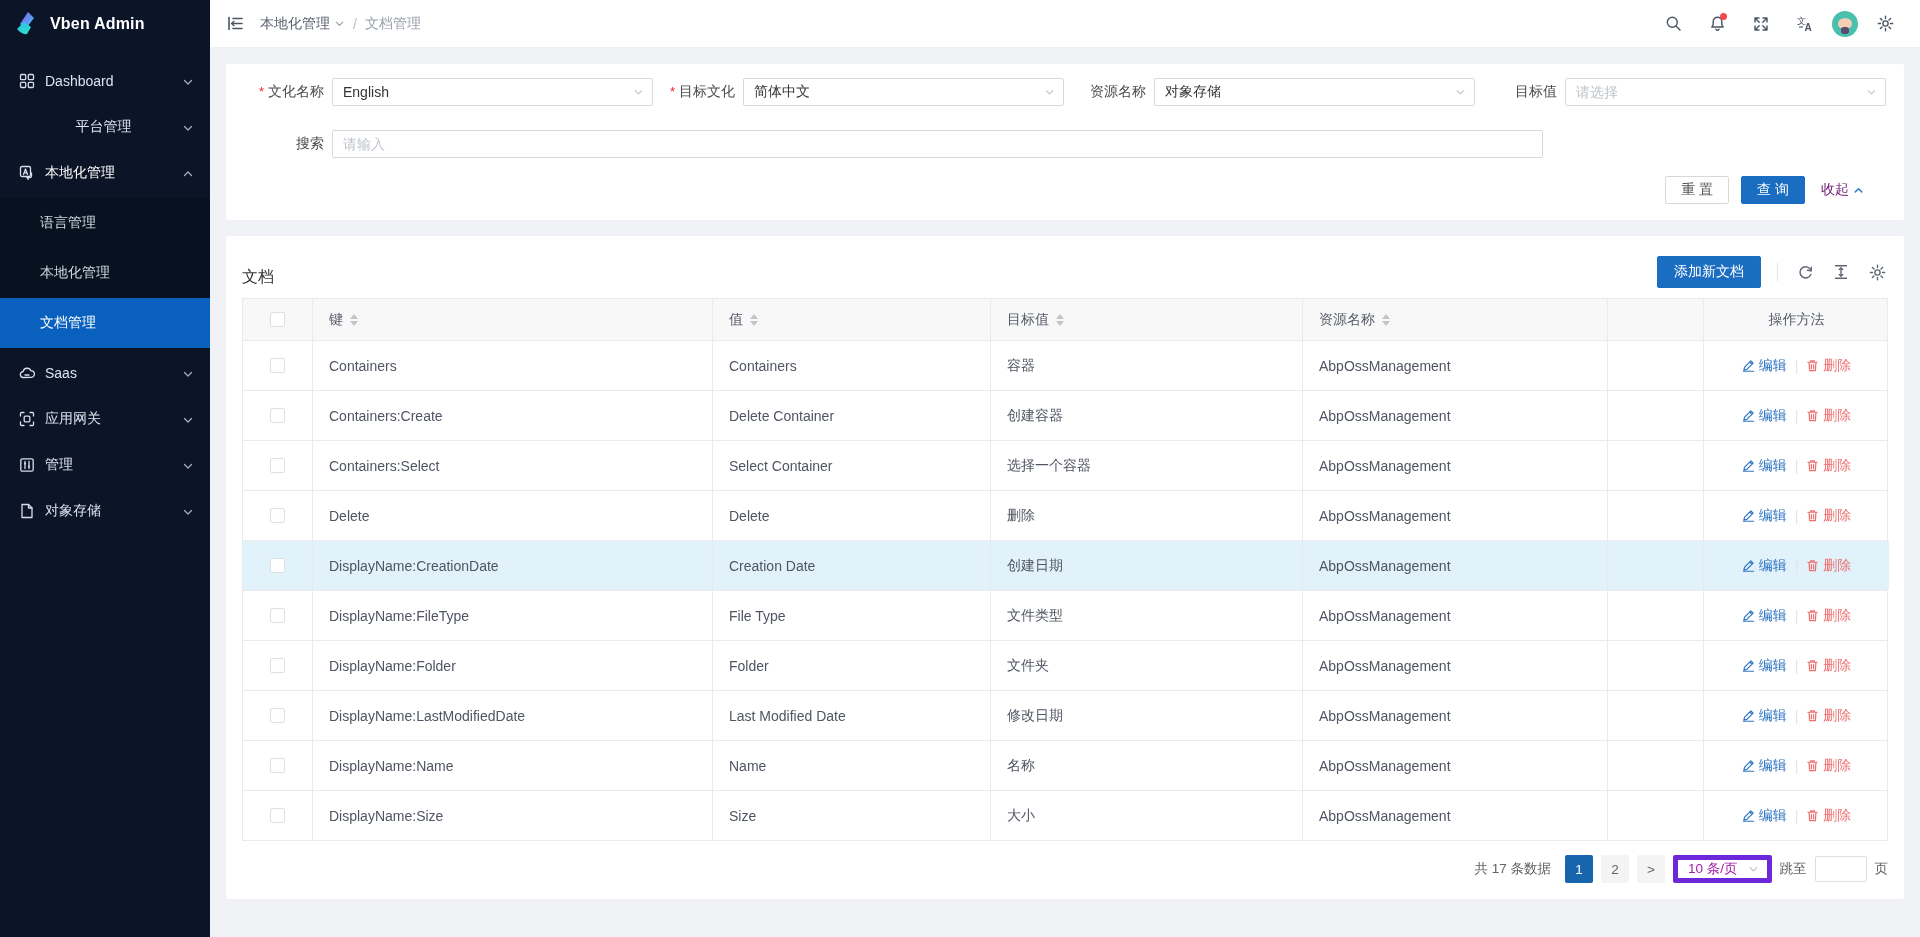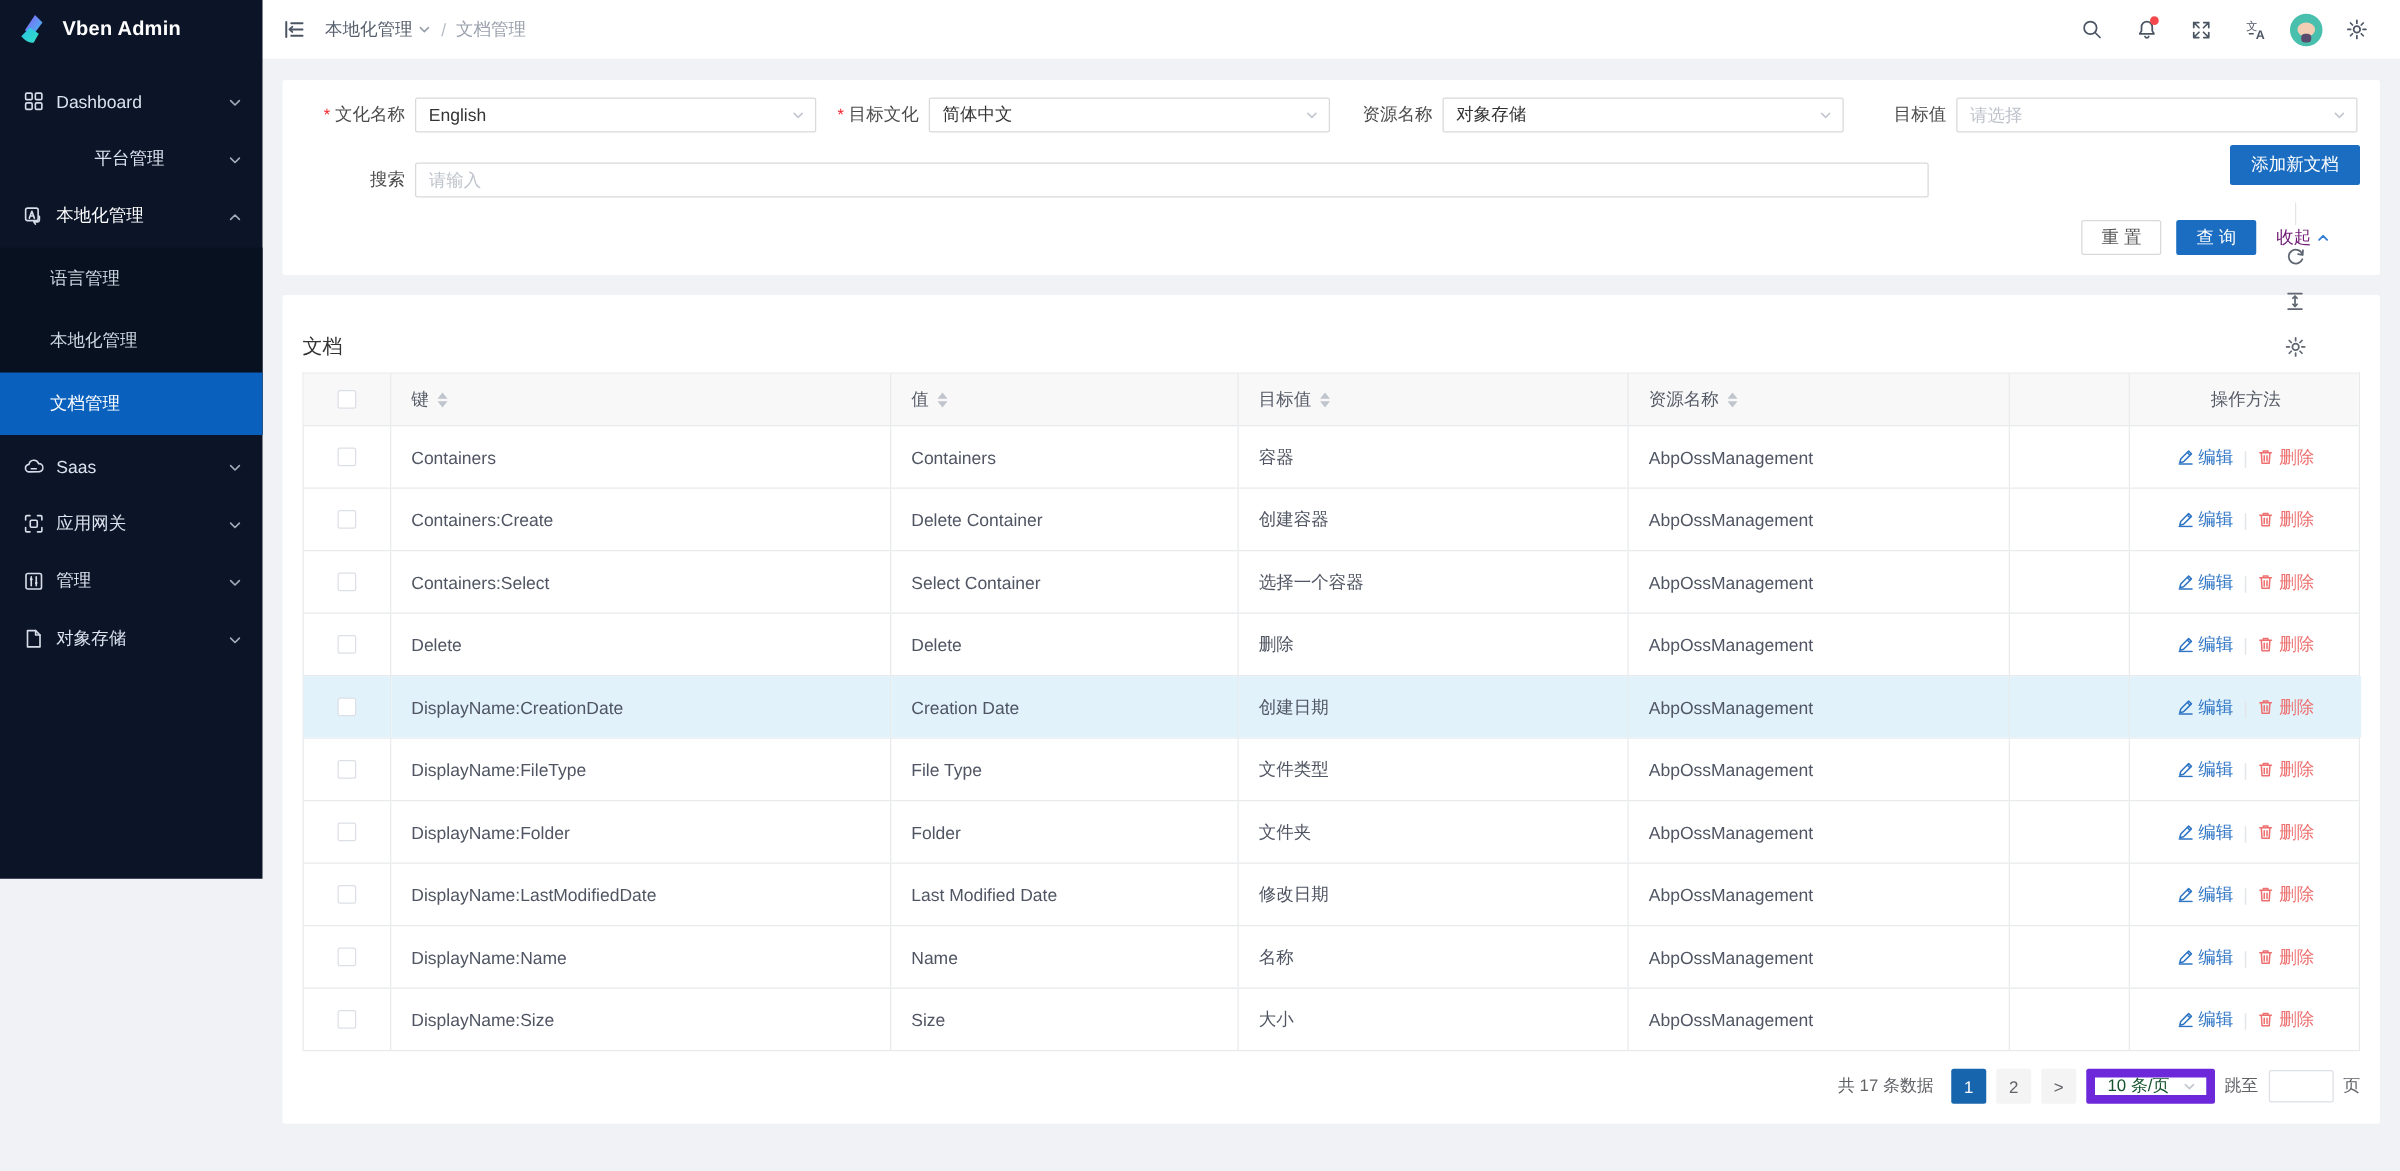--- a/index.html
+++ b/index.html
@@ -1,21 +1,21 @@
 <!DOCTYPE html>
 <html><head>
 <meta charset="utf-8">
 <style>
   * { margin:0; padding:0; box-sizing:border-box; }
   html,body { width:1920px; height:937px; overflow:hidden;
     font-family:"Liberation Sans","DejaVu Sans",sans-serif; font-size:14px; color:#333; }
   .app { position:relative; width:1920px; height:937px; background:#f0f2f5; }
 
   
-  .sidebar { position:absolute; left:0; top:0; width:210px; height:703px; background:#0c1528; z-index:5; }
+  .sidebar { position:absolute; left:0; top:0; width:210px; height:937px; background:#0c1528; z-index:5; }
   .logo { height:48px; display:flex; align-items:center; padding-left:14px; gap:10px; }
   .logo-title { color:#fff; font-weight:bold; font-size:16px; letter-spacing:.2px; }
   .menu { padding-top:8px; }
   .menu-item { height:42px; margin:4px 0; display:flex; align-items:center; padding:0 16px 0 18px;
     color:#dbe3ee; cursor:pointer; font-size:14px; }
   .menu-item .mi-icon { width:17px; height:17px; margin-right:10px; display:flex; align-items:center; justify-content:center; }
   .menu-item .mi-label { flex:1; white-space:nowrap; }
   .menu-item.no-icon { padding-left:25px;text-align:center; }
   .mi-chevron { width:12px; height:12px; opacity:.75; }
   .submenu { background:#081120; }
@@ -61,21 +61,21 @@
   .btn-row { margin-top:18px; display:flex; justify-content:flex-end; align-items:center; gap:12px; padding-right:24px; }
   .btn { height:28px; padding:0 15px; border-radius:2px; border:1px solid #d9d9d9; background:#fff; color:#555;
     font-size:14px; font-family:inherit; cursor:pointer; display:inline-flex; align-items:center; }
   .btn.primary { background:#1b6dc1; border-color:#1b6dc1; color:#fff; }
   .collapse-link { color:#701a75; display:inline-flex; align-items:center; gap:4px; cursor:pointer; margin-left:4px; }
 
   
   .table-card { padding:16px; }
   .tc-head { display:flex; align-items:flex-end; height:36px; margin-bottom:10px; }
   .tc-title { font-size:16px; color:#333; }
-  .tc-tools { margin-left:auto; display:flex; align-items:center; gap:14px;flex-direction:column; }
+  .tc-tools { margin-left:auto; display:flex; align-items:center; gap:14px; }
   .btn.add { height:32px; padding:0 16px; background:#1b6dc1; border-color:#1b6dc1; color:#fff; }
   .tool-divider { width:1px; height:18px; background:#e3e5e8; margin:0 2px; }
   .tool-ic { width:22px; height:22px; display:flex; align-items:center; justify-content:center; cursor:pointer; }
   svg.tool { stroke:#5f6672; fill:none; stroke-width:1.4; stroke-linecap:round; stroke-linejoin:round; }
 
   .vtable { border:1px solid #e8eaec; border-bottom:none; }
   .t-row { display:grid; grid-template-columns:70px 400px 278px 312px 305px 96px 185px; border-bottom:1px solid #e8eaec; }
   .t-row > div { border-right:1px solid #e8eaec; display:flex; align-items:center; padding:0 16px; min-height:49px;
     color:#4f5562; font-size:14px; overflow:hidden; white-space:nowrap; }
   .t-row > div:last-child { border-right:none; }
@@ -93,22 +93,22 @@
   .act.edit { color:#2d74c4; }
   .act.del { color:#ed6f6f; }
   .act-sep { color:#e3e5e8; }
 
   
   .pager { display:flex; align-items:center; justify-content:flex-end; gap:8px; margin-top:14px; color:#606266; font-size:13.5px; }
   .pg-total { margin-right:6px; }
   .pg-btn { min-width:28px; height:28px; padding:0 6px; border-radius:2px; background:#f4f4f5; color:#606266;
     display:inline-flex; align-items:center; justify-content:center; cursor:pointer; font-size:13.5px; }
   .pg-btn.active { background:#1765ad; color:#fff; }
-  .pg-size { height:28px; border:7px solid #6d28d9; border-radius:2px; background:#fff; display:inline-flex; align-items:center;
-    padding:0 8px 0 10px; gap:10px; color:#14532d; cursor:pointer; }
+  .pg-size { height:28px; border:5px solid #6d28d9; border-radius:2px; background:#fff; display:inline-flex; align-items:center;
+    padding:0 8px 0 10px; gap:10px; color:#a21caf; cursor:pointer; }
   .pg-jump { display:inline-flex; align-items:center; gap:8px; }
   .pg-jump input { width:52px; height:26px; border:1px solid #dcdfe6; border-radius:2px; outline:none; padding:0 6px; font-family:inherit; }
 </style>
 </head>
 <body>
 
 <div class="app">
 
   <aside class="sidebar">
     <div class="logo">

